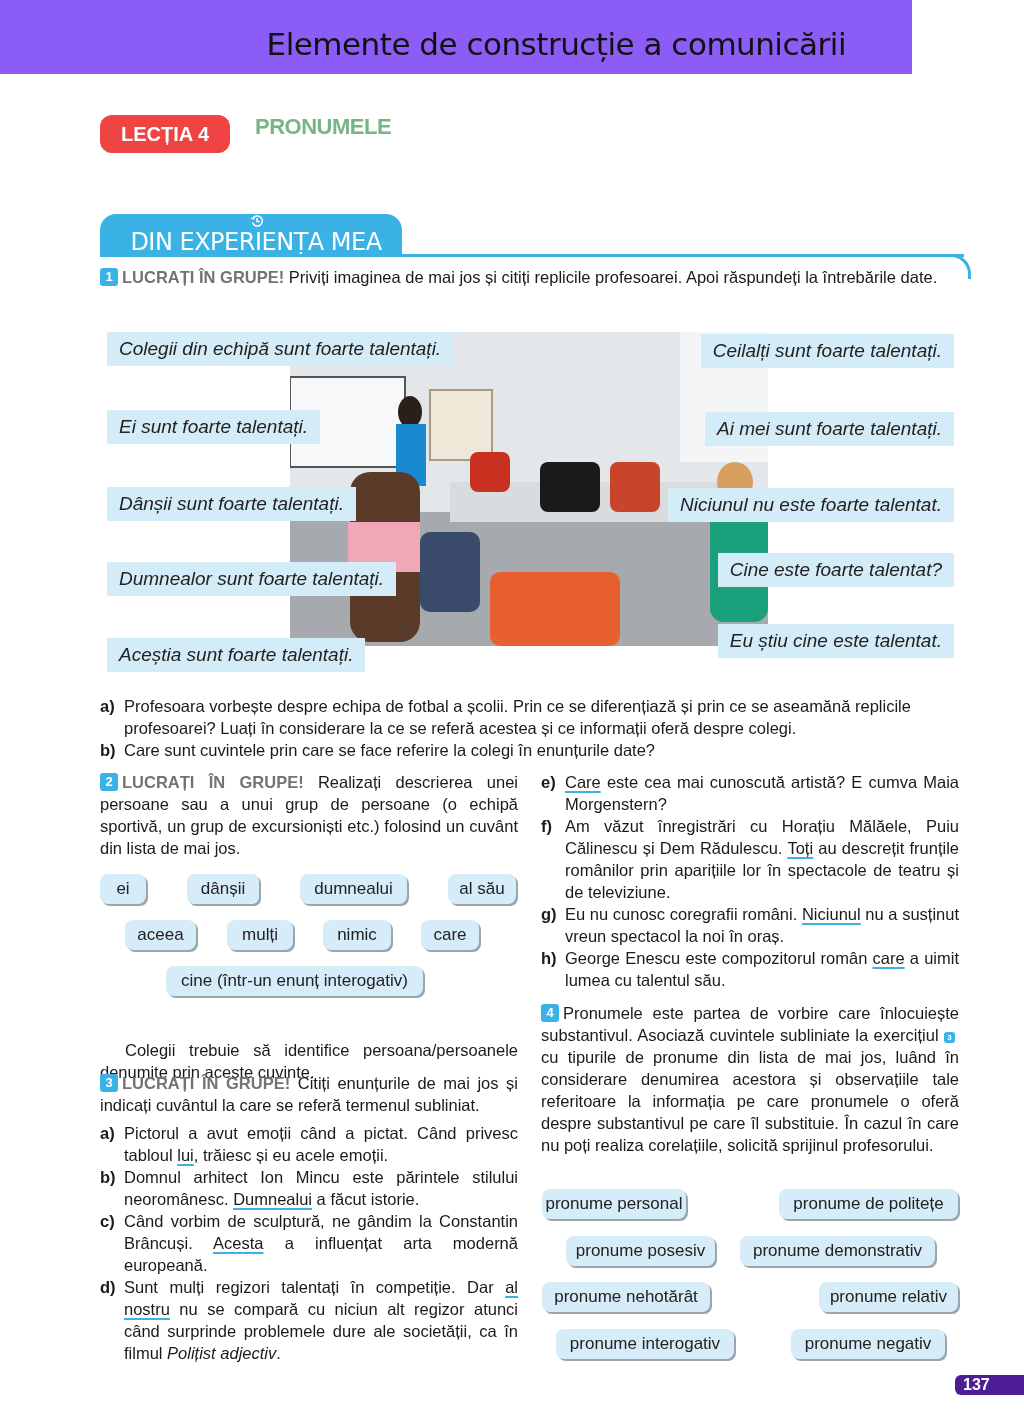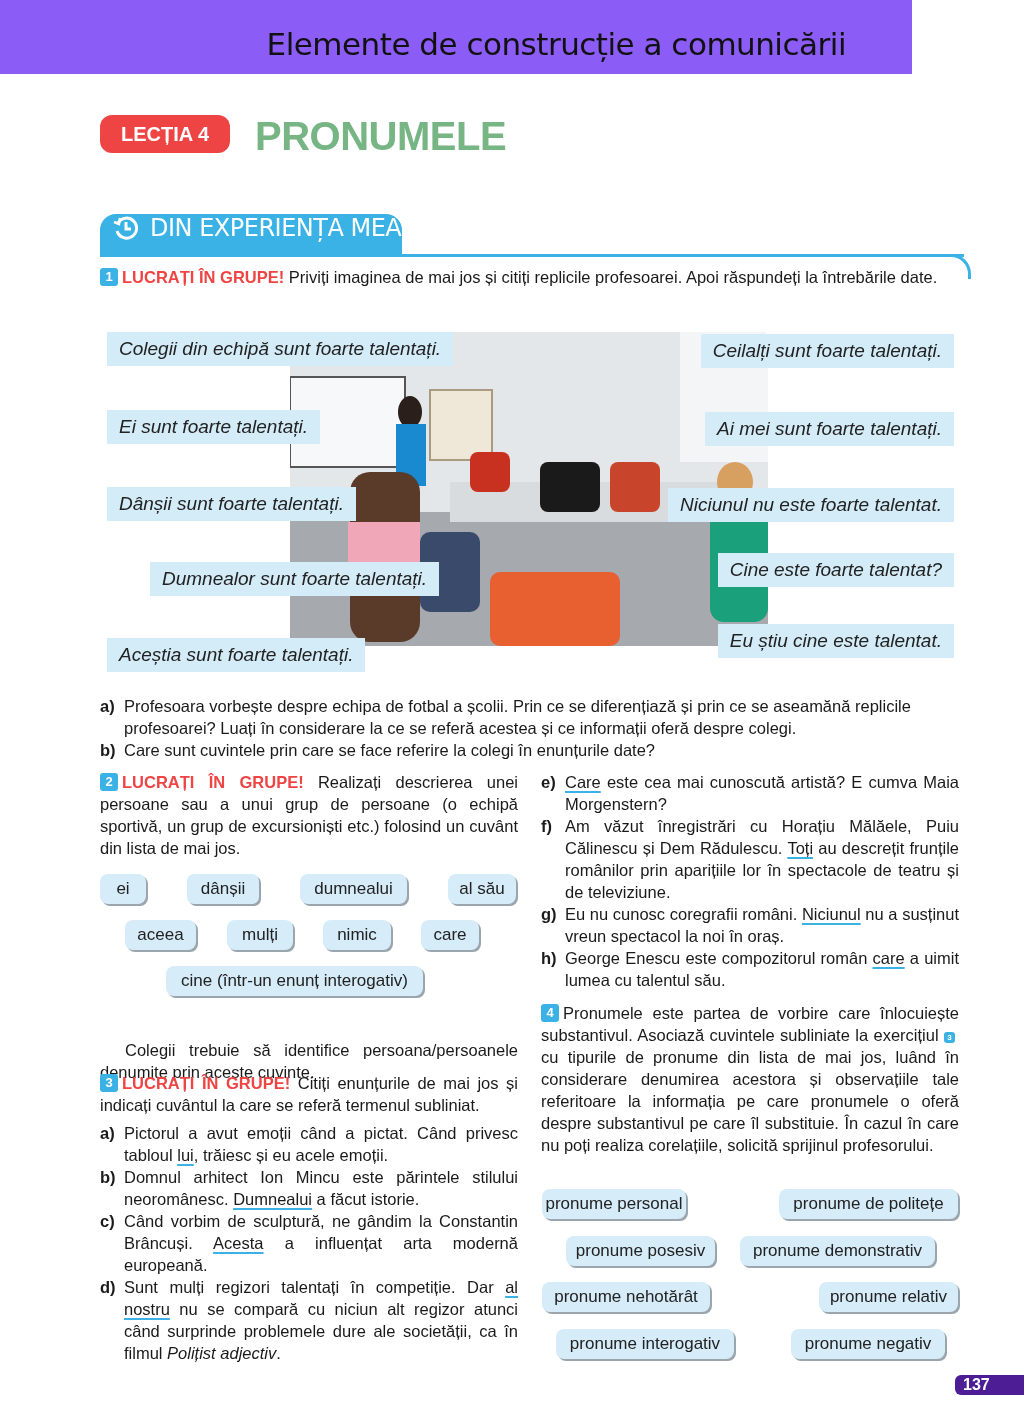--- a/index.html
+++ b/index.html
@@ -1,28 +1,28 @@
 <!DOCTYPE html>
 <html><head>
 <meta charset="utf-8">
 <style>
   html, body { margin:0; padding:0; }
   body { width:1024px; height:1424px; position:relative; background:#ffffff; font-family:"Liberation Sans", sans-serif; color:#1a1a1a; overflow:hidden; }
   .header { position:absolute; left:0; top:0; width:912px; height:74px; background:#8b5cf6; }
   .header-title { position:absolute; right:66px; top:26px; font-size:31px; color:#111; font-family:"DejaVu Sans", sans-serif; letter-spacing:-0.5px; }
   .lesson-badge { position:absolute; left:100px; top:115px; width:130px; height:38px; border-radius:12px; background:#ef4444; color:#fff; font-weight:bold; font-size:20px; display:flex; align-items:center; justify-content:center; }
-  .lesson-title { position:absolute; left:255px; top:114px; font-size:40px; font-weight:bold; color:#78b584; letter-spacing:-0.5px; }
-  .section-tab { position:absolute; left:100px; top:214px; width:302px; height:42px; background:#3ab2e6; border-radius:16px 16px 0 0; display:flex; align-items:flex-start; }
+  .lesson-title { position:absolute; left:255px; top:114px; font-size:22px; font-weight:bold; color:#78b584; letter-spacing:-0.5px; }
+  .section-tab { position:absolute; left:100px; top:214px; width:302px; height:42px; background:#3ab2e6; border-radius:16px 16px 0 0; display:flex; align-items:center;flex-direction:column; }
   .section-tab span.txt { color:#fff; font-size:24px; font-weight:normal; margin-left:10px; font-family:"DejaVu Sans", sans-serif; letter-spacing:-0.5px; }
   .section-line { position:absolute; left:100px; top:254px; width:864px; height:3px; background:#3ab2e6; }
   .section-curve { position:absolute; left:946px; top:254px; width:22px; height:22px; border-top:3px solid #3ab2e6; border-right:3px solid #3ab2e6; border-radius:0 20px 0 0; }
   .clock-icon { width:28px; height:28px; margin-left:12px; }
   .num { display:inline-block; background:#3ab2e6; color:#fff; font-weight:bold; font-size:13px; width:18px; height:18px; line-height:18px; text-align:center; border-radius:3px; margin-right:4px; vertical-align:2px; }
   .num.small { width:11px; height:11px; line-height:11px; font-size:8px; vertical-align:1px; }
-  .kw { color:#ef4444; font-weight:bold; }
+  .kw { color:#737373; font-weight:bold; }
   .p { position:absolute; font-size:16.5px; line-height:22px; }
   .photo { position:absolute; left:290px; top:332px; width:478px; height:314px; border-radius:6px; overflow:hidden;
     background: linear-gradient(180deg,#e9ecef 0%,#dfe3e6 40%,#c9ccd0 70%,#a9adb2 100%); }
   .callout { position:absolute; background:#d4ecf8; font-style:italic; font-size:19px; padding:6px 12px; color:#222; white-space:nowrap; }
   .chip { position:absolute; background:#d6ecf9; border-radius:8px; box-shadow:2px 2px 0 #9aa5ad; font-size:17px; color:#222; display:flex; align-items:center; justify-content:center; height:30px; }
   .ul { text-decoration:underline; text-decoration-color:#3ab2e6; text-decoration-thickness:2px; text-underline-offset:3px; }
   .li { display:flex; }
   .li b { width:24px; flex:none; }
   .page-num { position:absolute; left:955px; top:1375px; width:69px; height:20px; background:#4c1d95; border-radius:6px 0 0 6px; color:#fff; font-weight:bold; font-size:16px; line-height:20px; padding-left:8px; box-sizing:border-box; }
   .j { text-align:justify; }
@@ -71,21 +71,21 @@
     <ellipse cx="445" cy="150" rx="18" ry="20" fill="#d8a060"></ellipse>
     <rect x="250" y="130" width="60" height="50" fill="#1a1a1a" rx="8"></rect>
     <rect x="320" y="130" width="50" height="50" fill="#c8442a" rx="8"></rect>
     <rect x="180" y="120" width="40" height="40" fill="#c83020" rx="8"></rect>
   </svg>
 </div>
 
 <div class="callout" style="left:107px; top:332px;">Colegii din echipă sunt foarte talentați.</div>
 <div class="callout" style="left:107px; top:410px;">Ei sunt foarte talentați.</div>
 <div class="callout" style="left:107px; top:487px;">Dânșii sunt foarte talentați.</div>
-<div class="callout" style="left:107px; top:562px;margin-left:43px;">Dumnealor sunt foarte talentați.</div>
+<div class="callout" style="left:107px; top:562px;">Dumnealor sunt foarte talentați.</div>
 <div class="callout" style="left:107px; top:638px;">Aceștia sunt foarte talentați.</div>
 
 <div class="callout" style="right:70px; top:334px;">Ceilalți sunt foarte talentați.</div>
 <div class="callout" style="right:70px; top:412px;">Ai mei sunt foarte talentați.</div>
 <div class="callout" style="right:70px; top:488px;">Niciunul nu este foarte talentat.</div>
 <div class="callout" style="right:70px; top:553px;">Cine este foarte talentat?</div>
 <div class="callout" style="right:70px; top:624px;">Eu știu cine este talentat.</div>
 
 <div class="p" style="left:100px; top:695px; width:860px;">
   <div class="li">

